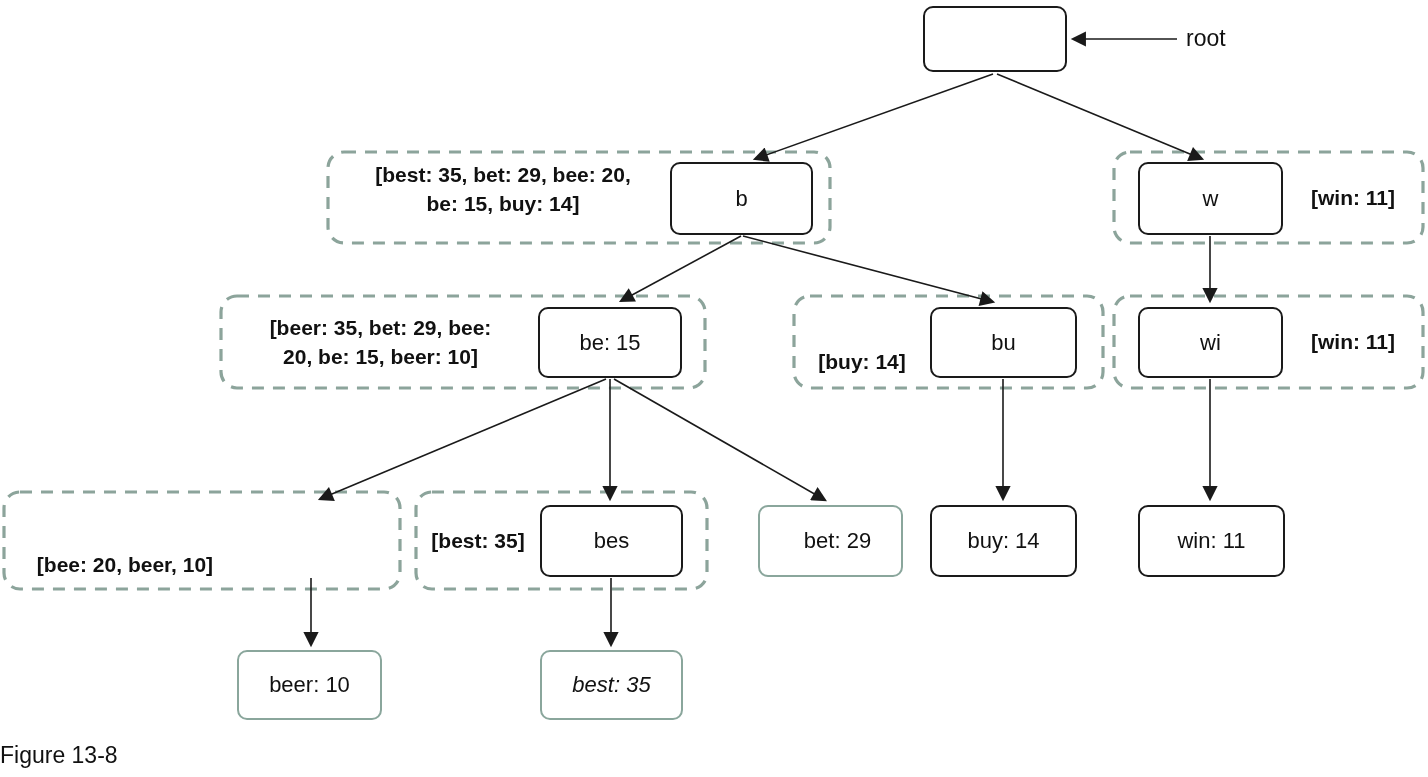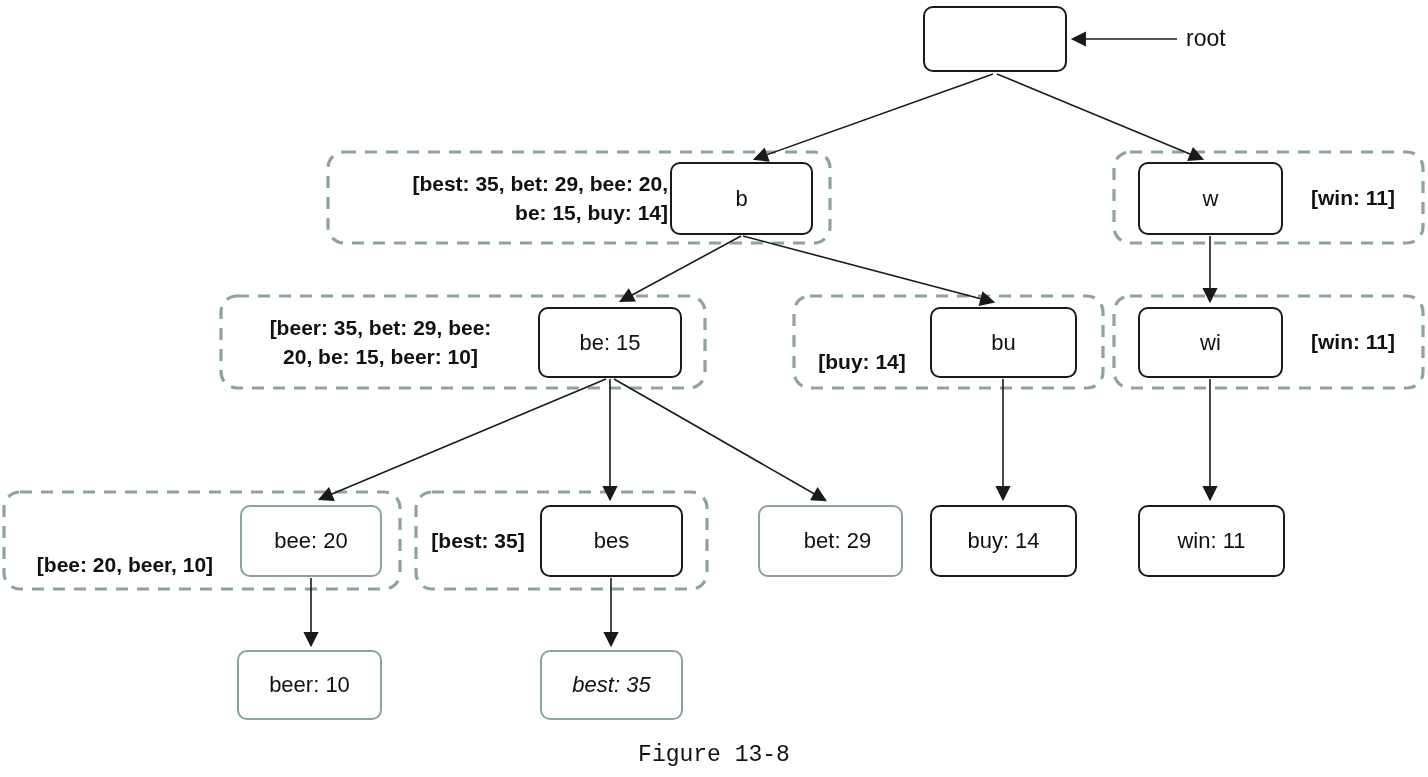--- a/index.html
+++ b/index.html
@@ -68,25 +68,23 @@
     position: absolute;
     font-size: 23px;
     color: var(--text);
     z-index: 2;
   }
   .caption {
     position: absolute;
     left: 0;
     top: 742px;
     width: 100%;
-    text-align: center;
     font-size: 23px;
     color: var(--text);
     z-index: 2;
-    font-family: Liberation Mono, monospace;
   }
 </style>
 </head>
 <body>
 
 <div class="canvas">
 
   <svg class="layer" viewBox="0 0 1428 777">
     <defs>
       <marker id="arr" viewBox="0 0 10 10" refX="8.5" refY="5" markerWidth="11" markerHeight="9.5" orient="auto-start-reverse">
@@ -117,29 +115,28 @@
 
     <line class="edge" x1="1177" y1="39" x2="1073" y2="39" marker-end="url(#arr)"></line>
   </svg>
 
   <div class="node" style="left:923px;  top:6px;   width:144px; height:66px;"></div>
   <div class="node" style="left:670px;  top:162px; width:143px; height:73px;">b</div>
   <div class="node" style="left:1138px; top:162px; width:145px; height:73px;">w</div>
   <div class="node" style="left:538px;  top:307px; width:144px; height:71px;">be: 15</div>
   <div class="node" style="left:930px;  top:307px; width:147px; height:71px;">bu</div>
   <div class="node" style="left:1138px; top:307px; width:145px; height:71px;">wi</div>
-  <div class="node accent" style="left:240px; top:505px; width:142px; height:72px;">bee: 20</div>
   <div class="node" style="left:540px;  top:505px; width:143px; height:72px;">bes</div>
   <div class="node accent" style="left:758px; top:505px; width:145px; height:72px;padding-left:14px;">bet: 29</div>
   <div class="node" style="left:930px;  top:505px; width:147px; height:72px;">buy: 14</div>
   <div class="node" style="left:1138px; top:505px; width:147px; height:72px;">win: 11</div>
   <div class="node accent" style="left:237px; top:650px; width:145px; height:70px;">beer: 10</div>
   <div class="node accent" style="left:540px; top:650px; width:143px; height:70px;font-style:italic;">best: 35</div>
 
-  <div class="ann" style="left:338px; top:169px; width:330px;text-align:right;">
+  <div class="ann" style="left:338px; top:160px; width:330px;">
     <div>[best: 35, bet: 29, bee: 20,</div>
     <div>be: 15, buy: 14]</div>
   </div>
   <div class="ann" style="left:1288px; top:183px; width:130px;">
     <div>[win: 11]</div>
   </div>
   <div class="ann" style="left:228px; top:313px; width:305px;">
     <div>[beer: 35, bet: 29, bee:</div>
     <div>20, be: 15, beer: 10]</div>
   </div>

